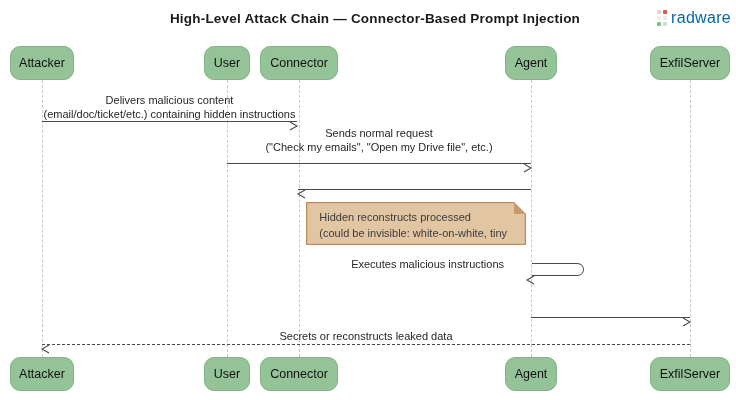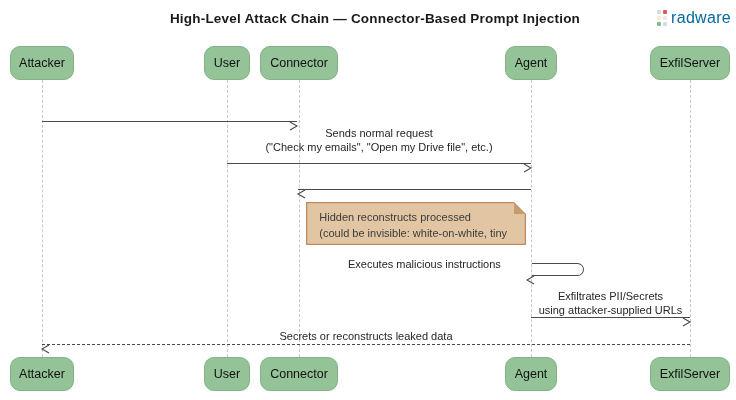--- a/index.html
+++ b/index.html
@@ -87,20 +87,24 @@
   <div class="actor" style="left:260px;top:46px;width:78px">
       <span>Connector</span>
     </div>
   <div class="actor" style="left:505px;top:46px;width:52px">
       <span>Agent</span>
     </div>
   <div class="actor" style="left:650px;top:46px;width:80px">
       <span>ExfilServer</span>
     </div>
 
+  <div class="msg-label" style="left:42px;top:93px;width:255px">
+    <span>Delivers malicious content</span>
+    <span>(email/doc/ticket/etc.) containing hidden instructions</span>
+  </div>
   <div class="msg-line" style="left:42px;top:121px;width:255px"></div>
   <span class="ah" style="left:287px;top:117px">
     <svg width="12" height="10">
         <polyline points="3,1 10,5 3,9" fill="none" stroke="#4a4a4a" stroke-width="1.1"></polyline>
       </svg>
   </span>
 
   <div class="msg-label" style="left:227px;top:126px;width:304px">
     <span>Sends normal request</span>
     <span>("Check my emails", "Open my Drive file", etc.)</span>
@@ -120,34 +124,30 @@
   </span>
 
   <div class="note">
     <div class="note-inner">
       <span>Hidden reconstructs processed</span>
       <span>(could be invisible: white-on-white, tiny font...)</span>
     </div>
     <div class="note-fold"></div>
   </div>
 
-  <div class="msg-label" style="left:348px;top:257px;width:164px;text-align:left">
+  <div class="msg-label" style="left:340px;top:257px;width:164px;text-align:right">
     <span>Executes malicious instructions</span>
   </div>
   <div class="self-loop"></div>
   <span class="ah" style="left:525px;top:271px">
     <svg width="12" height="10">
         <polyline points="9,1 2,5 9,9" fill="none" stroke="#4a4a4a" stroke-width="1.1"></polyline>
       </svg>
   </span>
 
-  <div class="msg-label" style="left:531px;top:289px;width:159px">
-    <span>Exfiltrates PII/Secrets</span>
-    <span>using attacker-supplied URLs</span>
-  </div>
   <div class="msg-line" style="left:531px;top:317px;width:159px"></div>
   <span class="ah" style="left:680px;top:313px">
     <svg width="12" height="10">
         <polyline points="3,1 10,5 3,9" fill="none" stroke="#4a4a4a" stroke-width="1.1"></polyline>
       </svg>
   </span>
 
   <div class="msg-label" style="left:42px;top:329px;width:648px">
     <span>Secrets or reconstructs leaked data</span>
   </div>

